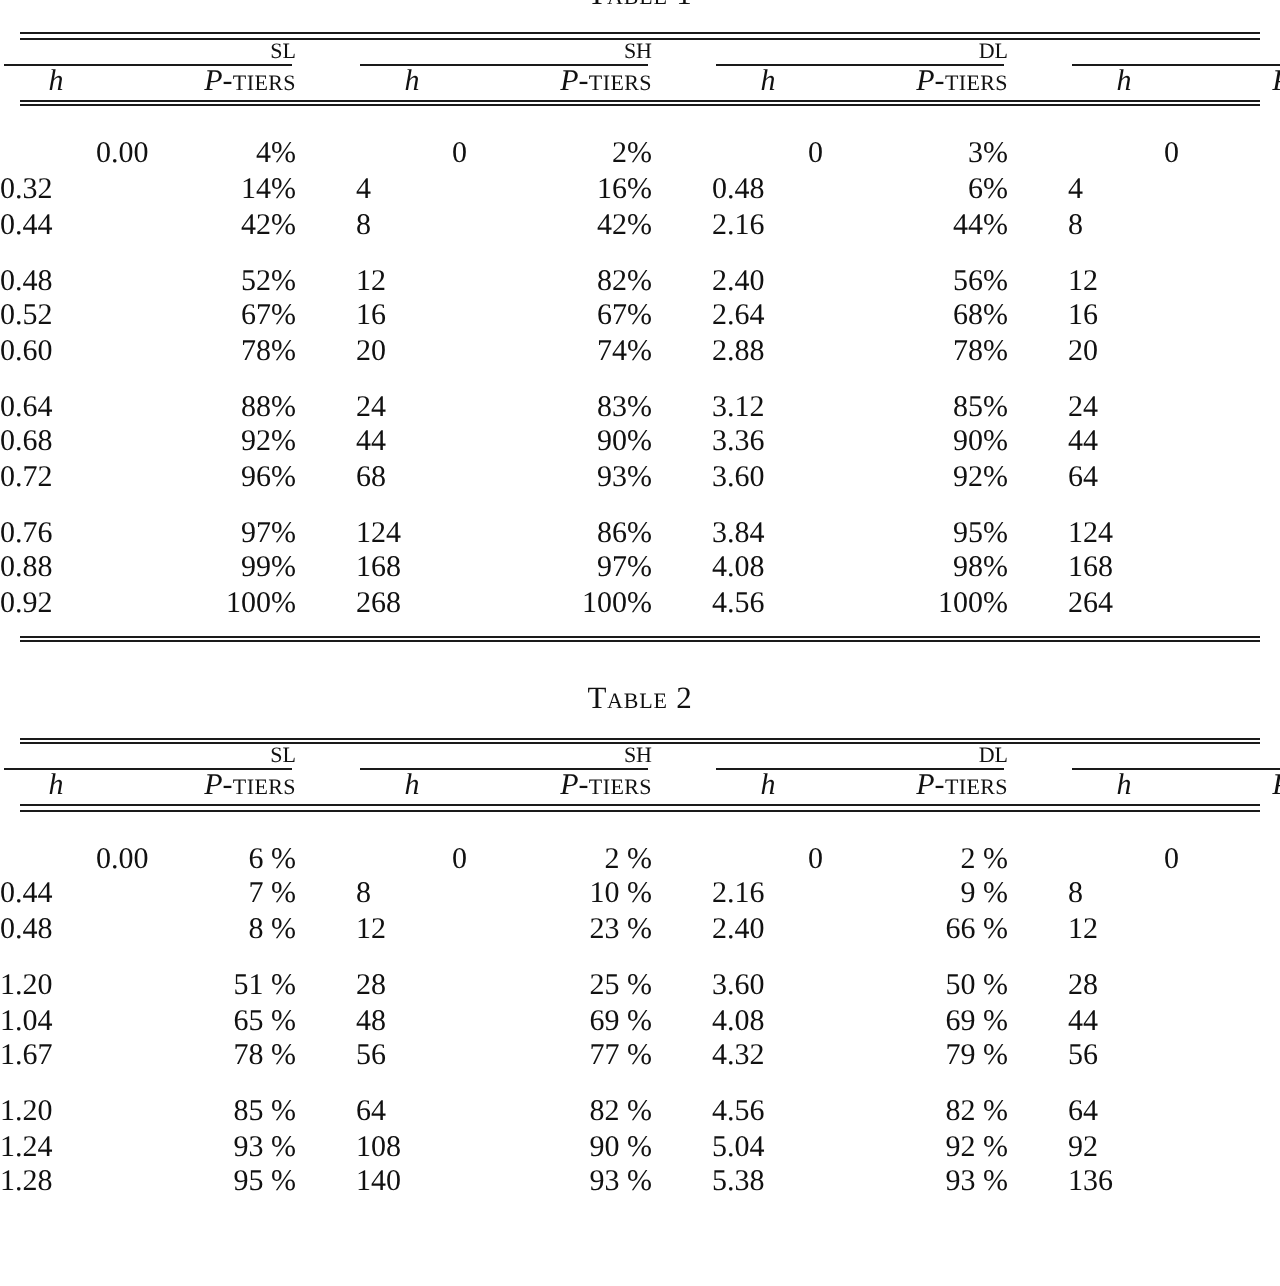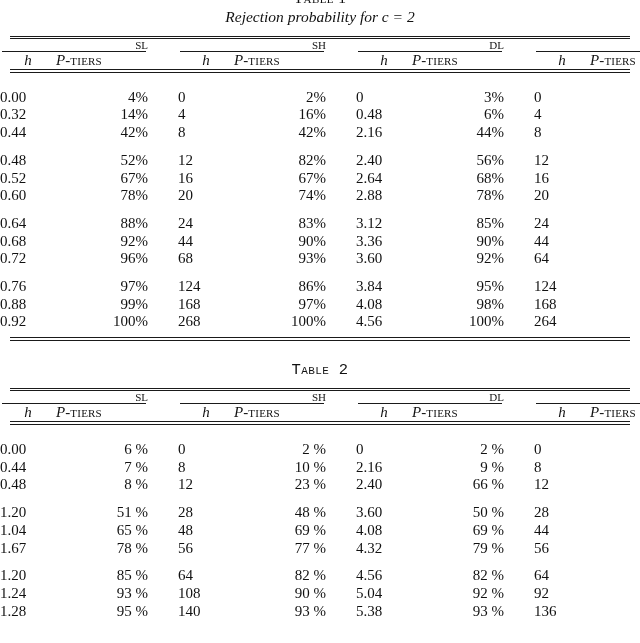--- a/index.html
+++ b/index.html
@@ -37,21 +37,21 @@
     font-size: 15.5px;
     letter-spacing: 0.4px;
   }
   .tbl-title {
     display: block;
     font-style: italic;
     font-size: 15.5px;
     margin-top: 1px;
   }
   #table-1-block .tbl-caption { margin-top: -11px; }
-  #table-2-block .tbl-caption { margin-top: 0px; font-family: Liberation Mono, monospace; }
+  #table-2-block .tbl-caption { margin-top: 0px; }
 
   .rule-wrap { width: 620px; margin: 0 auto; }
   .rule-top {
     border-top: 1.6px solid #1a1a1a;
     border-bottom: 1.1px solid #1a1a1a;
     height: 1.6px;
     margin-top: 9px;
   }
   .rule-mid {
     border-top: 1.6px solid #1a1a1a;
@@ -94,21 +94,21 @@
     margin: 0 2px 0 2px;
   }
   .sub-h {
     text-align: center;
     font-style: italic;
     font-size: 15px;
     padding-top: 3px;
     padding-bottom: 4px;
   }
   .sub-p {
-    text-align: left;
+    text-align: right;
     font-size: 15px;
     padding-top: 3px;
     padding-bottom: 4px;
     white-space: nowrap;
   }
   .sub-p .pvar { font-style: italic; }
   .sub-p .sc {
     font-variant: small-caps;
     letter-spacing: 0.2px;
   }
@@ -120,34 +120,33 @@
   td.v-h {
     text-align: left;
     padding-left: 18px;
   }
   td.v-p {
     text-align: right;
     padding-right: 14px;
     white-space: pre;
   }
   tr.grp-start td { padding-top: 10px; }
-  tr.first-grp-start td { padding-top: 9px; }
+  tr.first-grp-start td { padding-top: 9px; padding-left: 48px; }
   .body-pad-top { height: 7px; }
   .body-pad-bot { height: 6px; }
 </style>
 </head>
 <body>
 
 <div class="page">
 
   <div class="table-block" id="table-1-block">
 
     <div class="tbl-caption">
       <span class="tbl-number">Table 1</span>
-      <span class="tbl-title">Rejection probability for c = 2</span>
     </div>
 
     <div class="rule-wrap">
       <div class="rule-top"></div>
     </div>
 
     <table class="grid">
       <colgroup>
         <col class="c-h">
           <col class="c-p">
@@ -519,21 +518,21 @@
             <td class="v-p">66 %</td>
             <td></td>
             <td class="v-h">12</td>
             <td class="v-p">28 %</td>
           </tr>
           <tr class="grp-start">
             <td class="v-h">1.20</td>
             <td class="v-p">51 %</td>
             <td></td>
             <td class="v-h">28</td>
-            <td class="v-p">48 %</td>
+            <td class="v-p">25 %</td>
             <td></td>
             <td class="v-h">3.60</td>
             <td class="v-p">50 %</td>
             <td></td>
             <td class="v-h">28</td>
             <td class="v-p">55 %</td>
           </tr>
           <tr>
             <td class="v-h">1.04</td>
             <td class="v-p">65 %</td>

